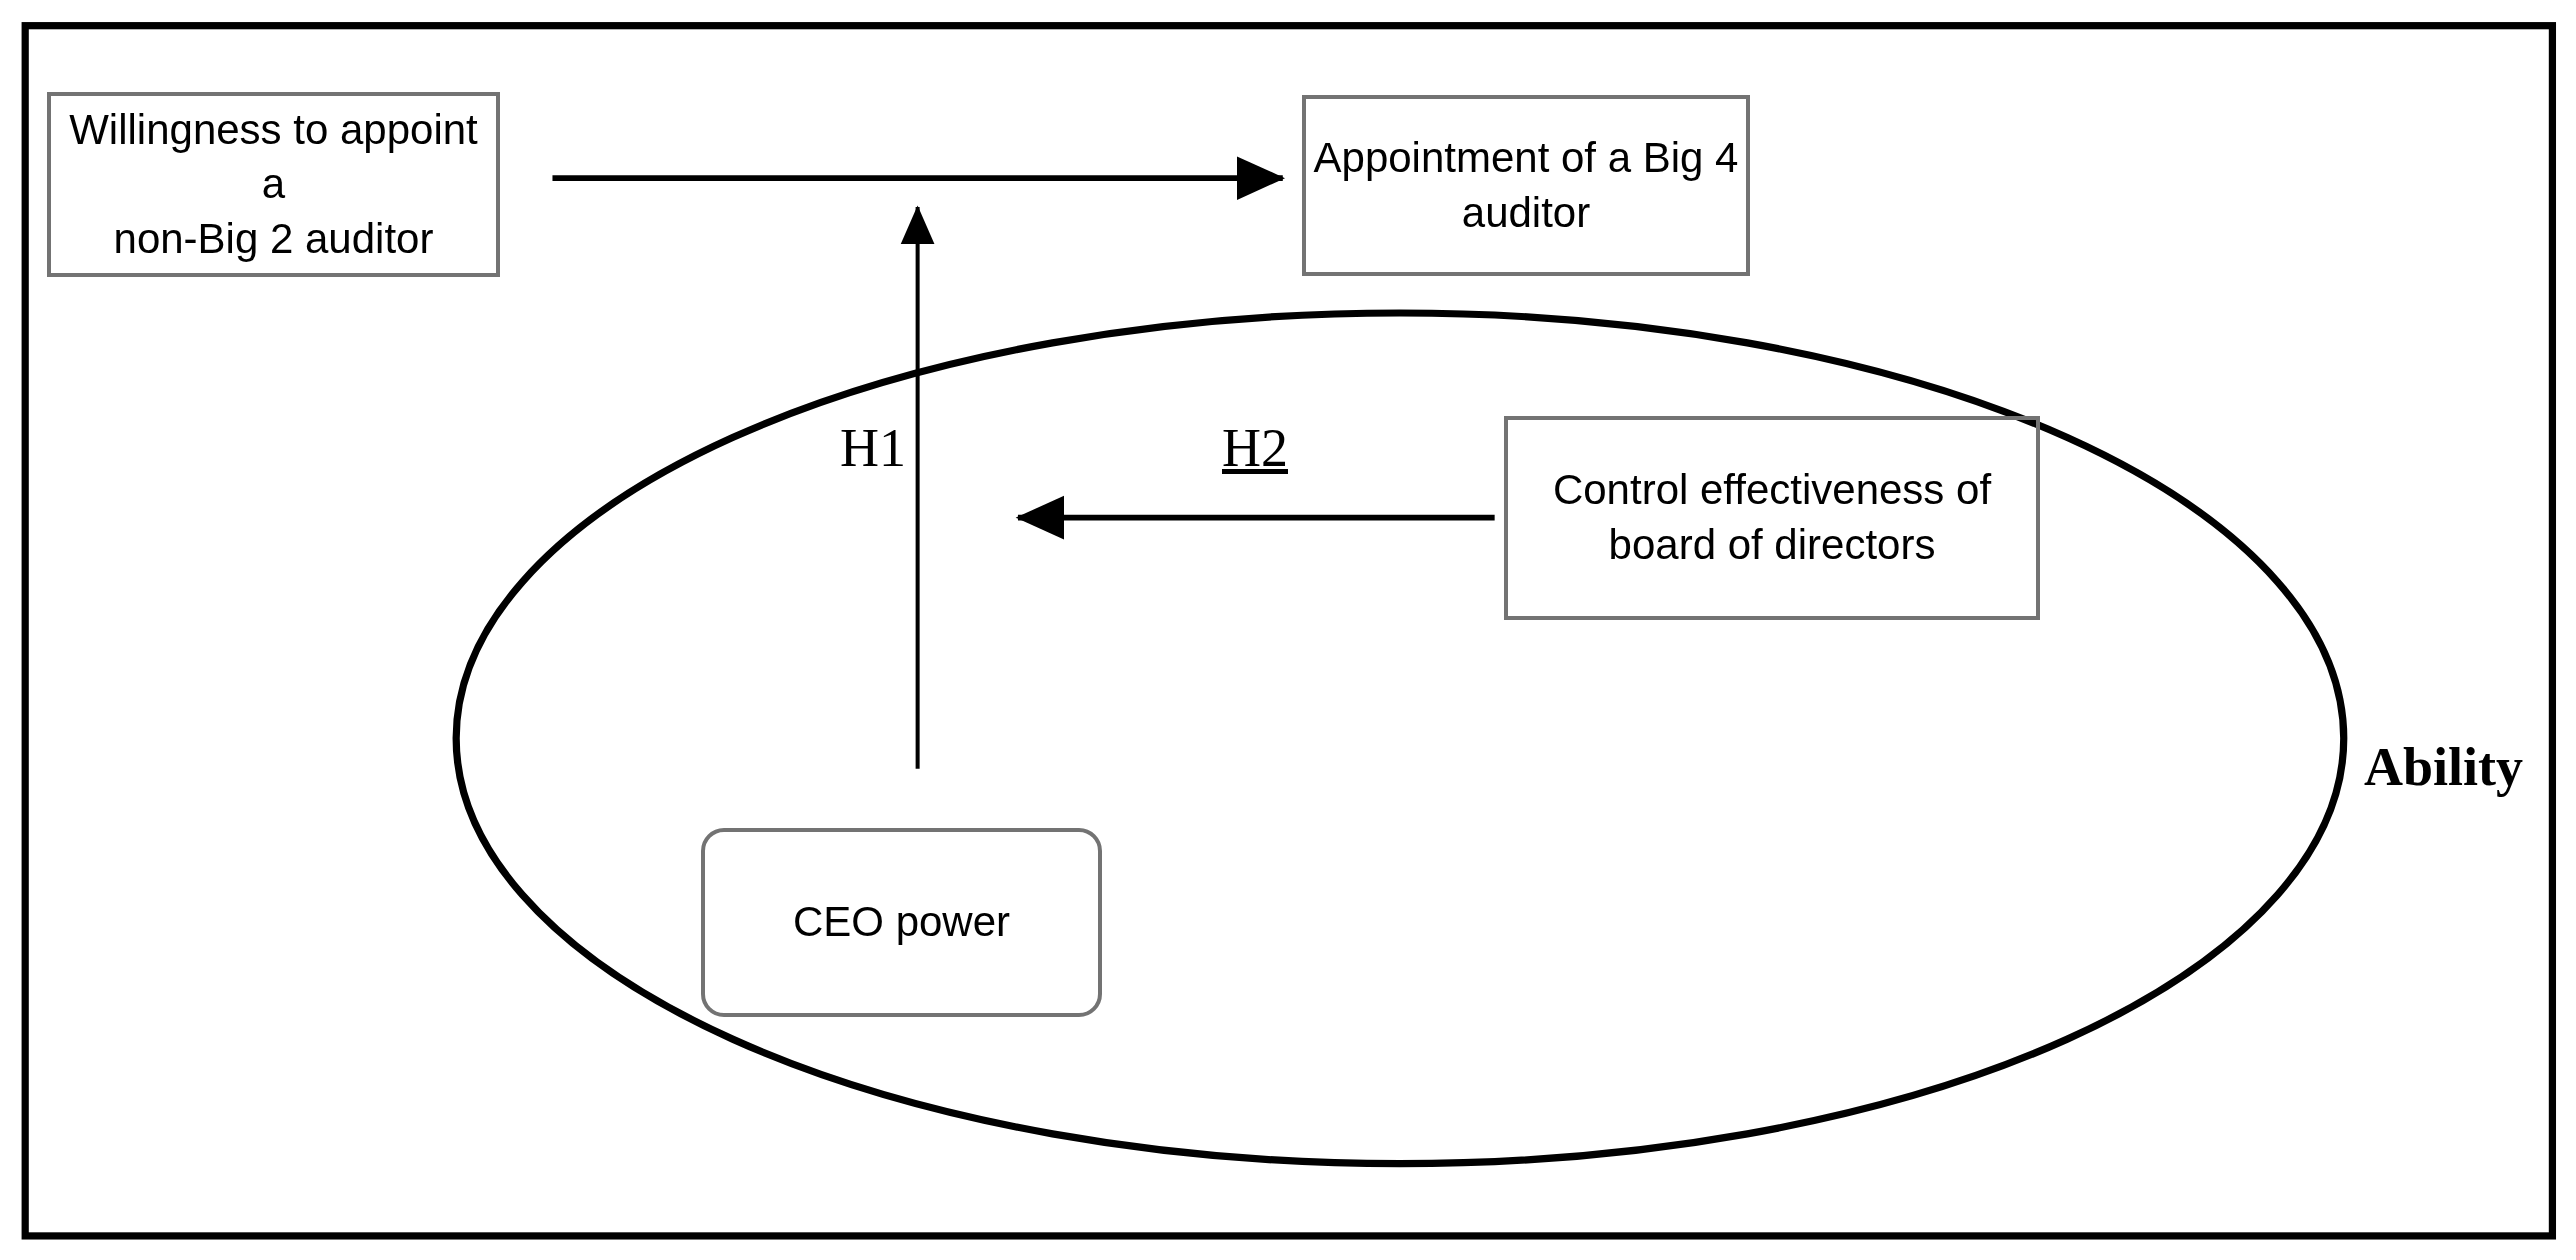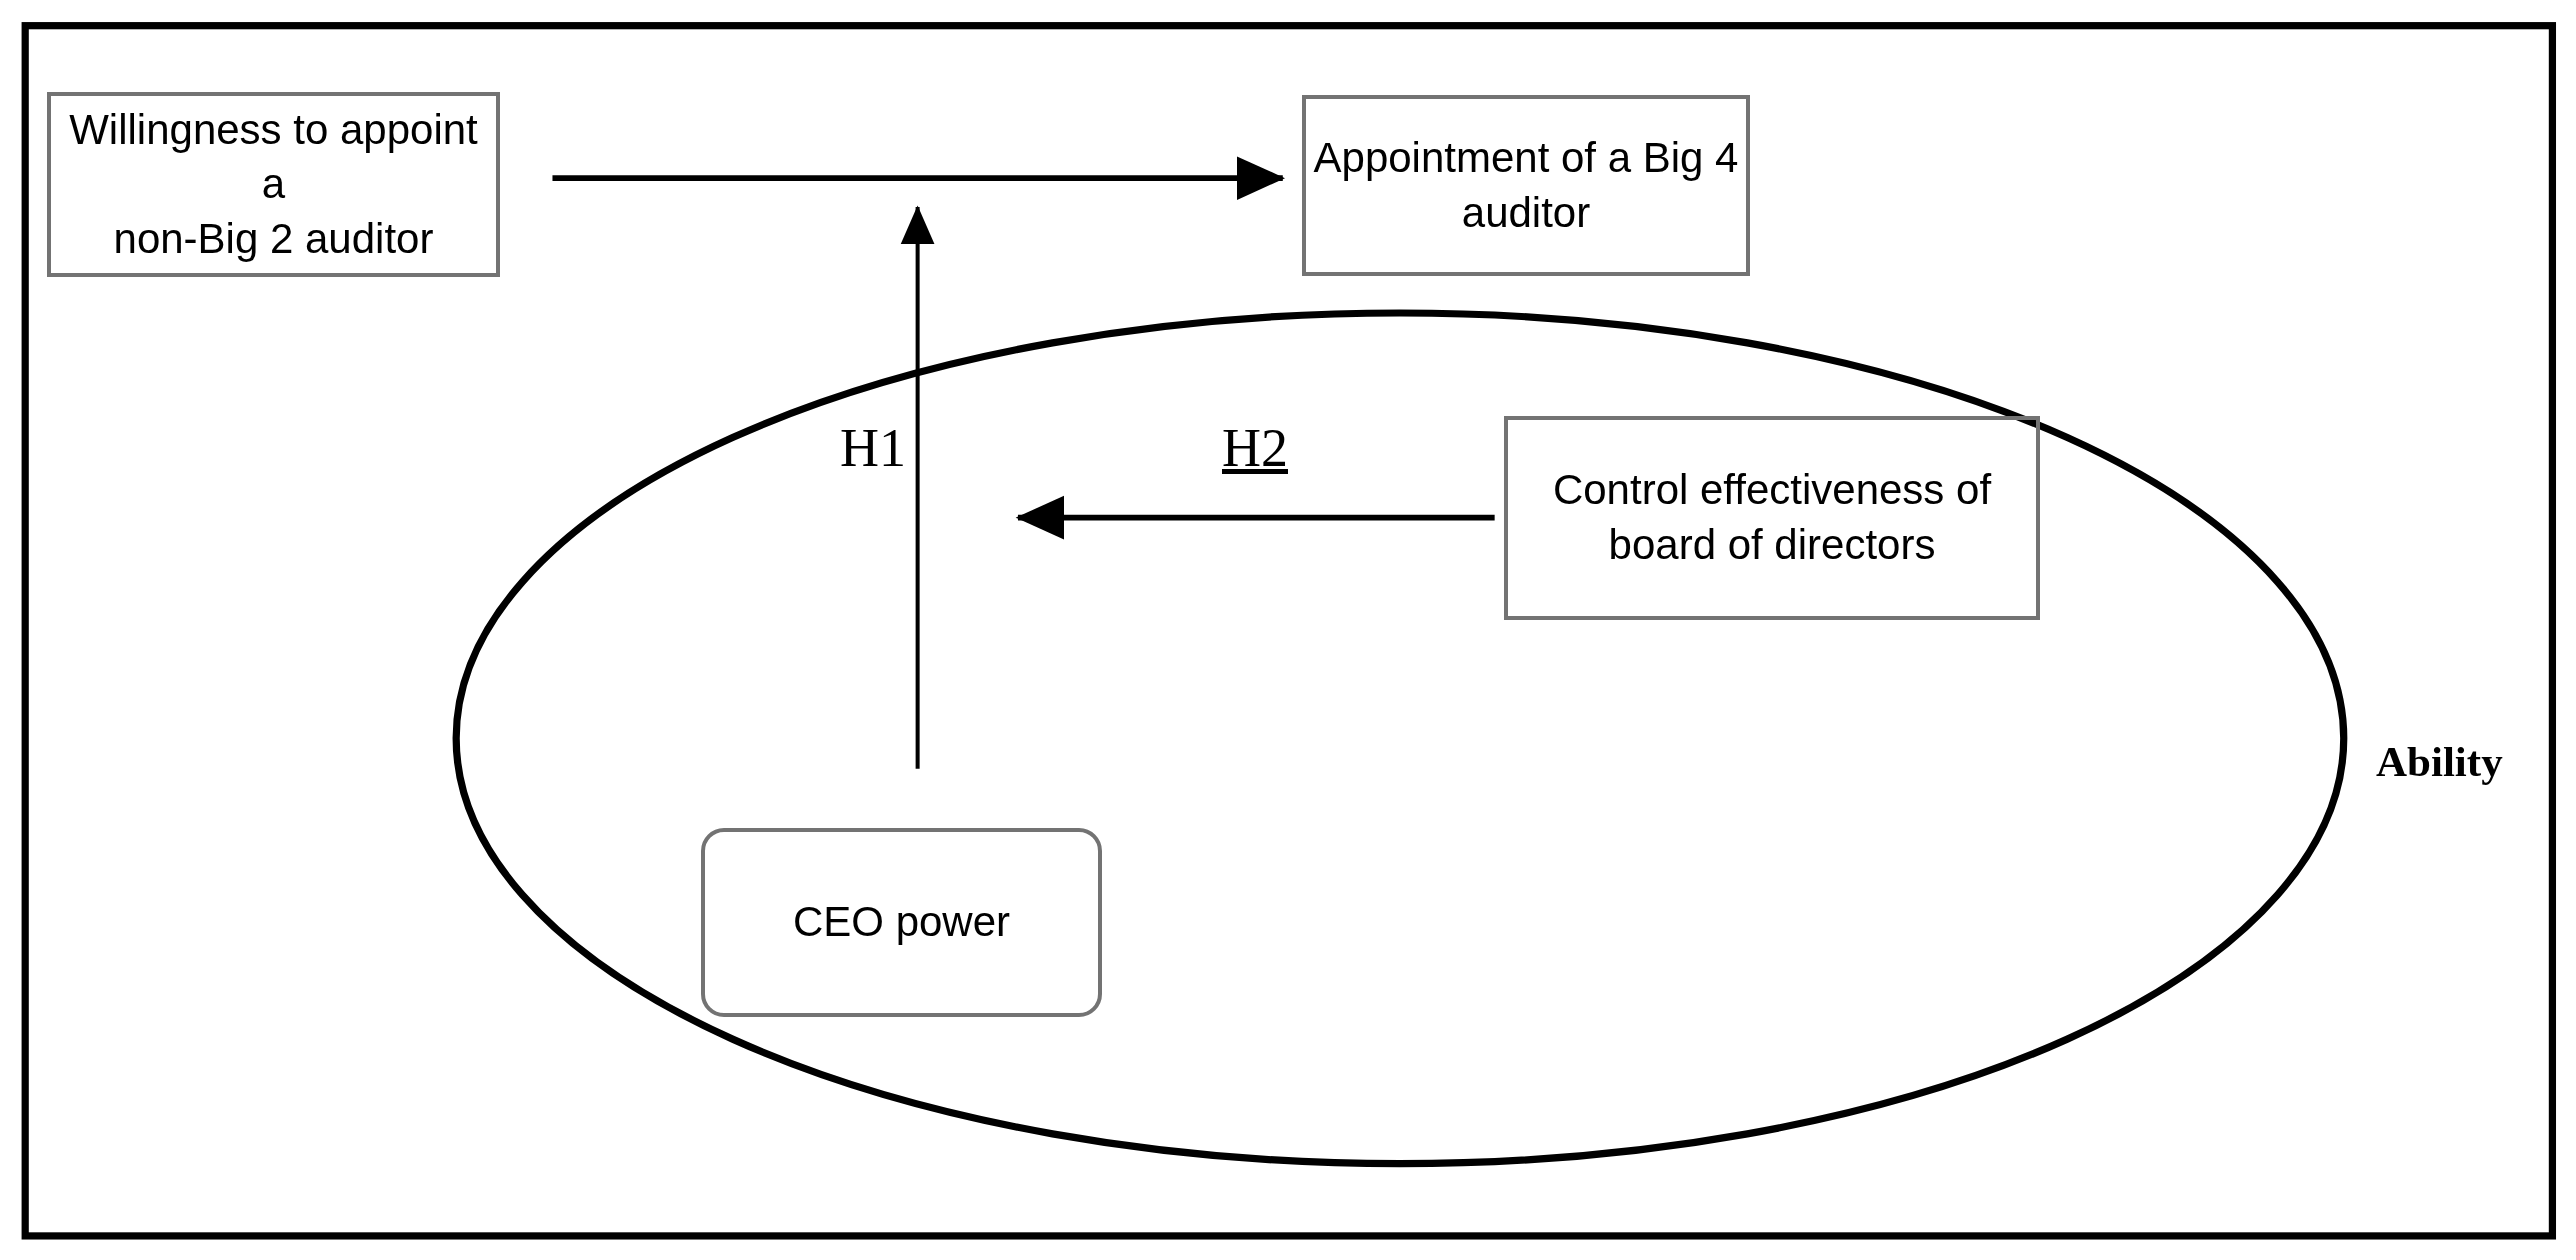--- a/index.html
+++ b/index.html
@@ -48,27 +48,26 @@
   .edge-label {
     position: absolute;
     font-size: 54px;
     font-family: "Liberation Serif", "DejaVu Serif", serif;
     color: #000000;
     white-space: nowrap;
     line-height: 1;
   }
   .region-label {
     position: absolute;
-    font-size: 43px;
+    font-size: 54px;
     font-weight: bold;
     font-family: "Liberation Serif", "DejaVu Serif", serif;
     color: #000000;
     white-space: nowrap;
     line-height: 1;
-    margin-left: 12px;
   }
   
   #box-willingness { left: 47px;  top: 92px;  width: 453px; height: 185px; }
   #box-appointment { left: 1302px; top: 95px; width: 448px; height: 181px; }
   #box-control     { left: 1504px; top: 416px; width: 536px; height: 204px; }
   #box-ceo-power   { left: 701px;  top: 828px; width: 401px; height: 189px; border-radius: 23px; }
   #label-h1 { left: 840px; top: 421px; }
   #label-h2 { left: 1222px; top: 421px; text-decoration: underline; }
   #label-ability { left: 2364px; top: 740px; }
 </style>

